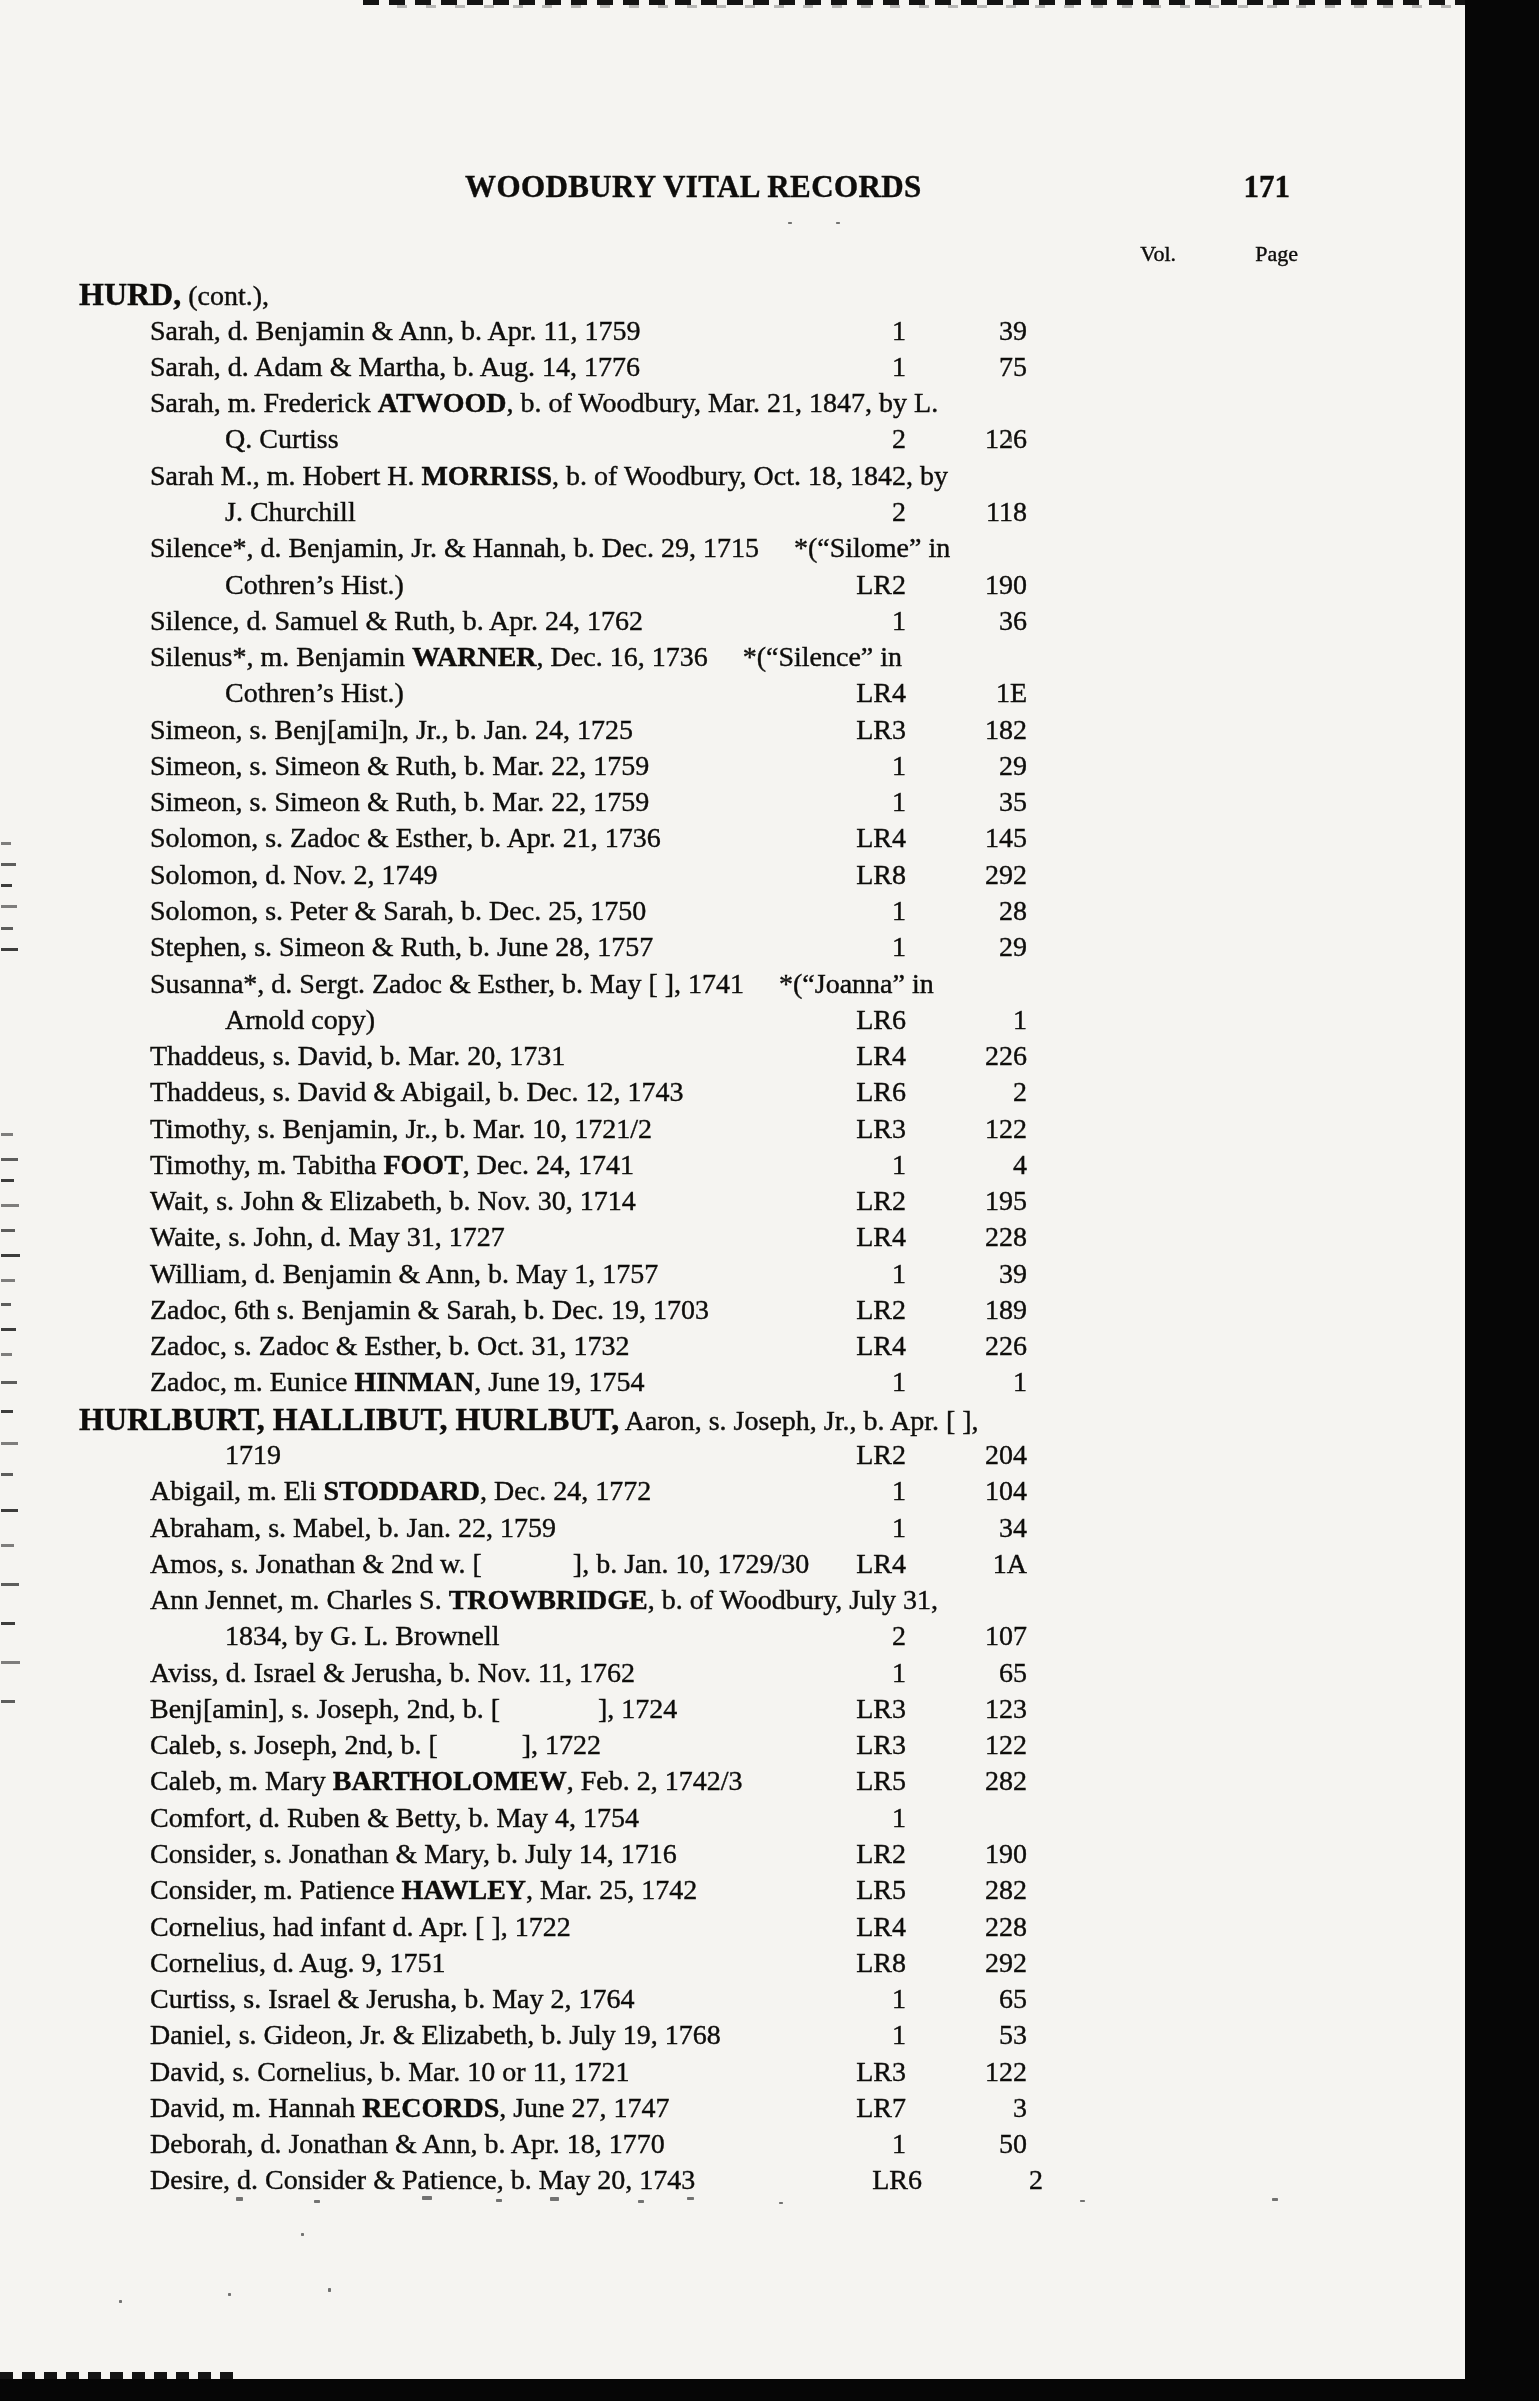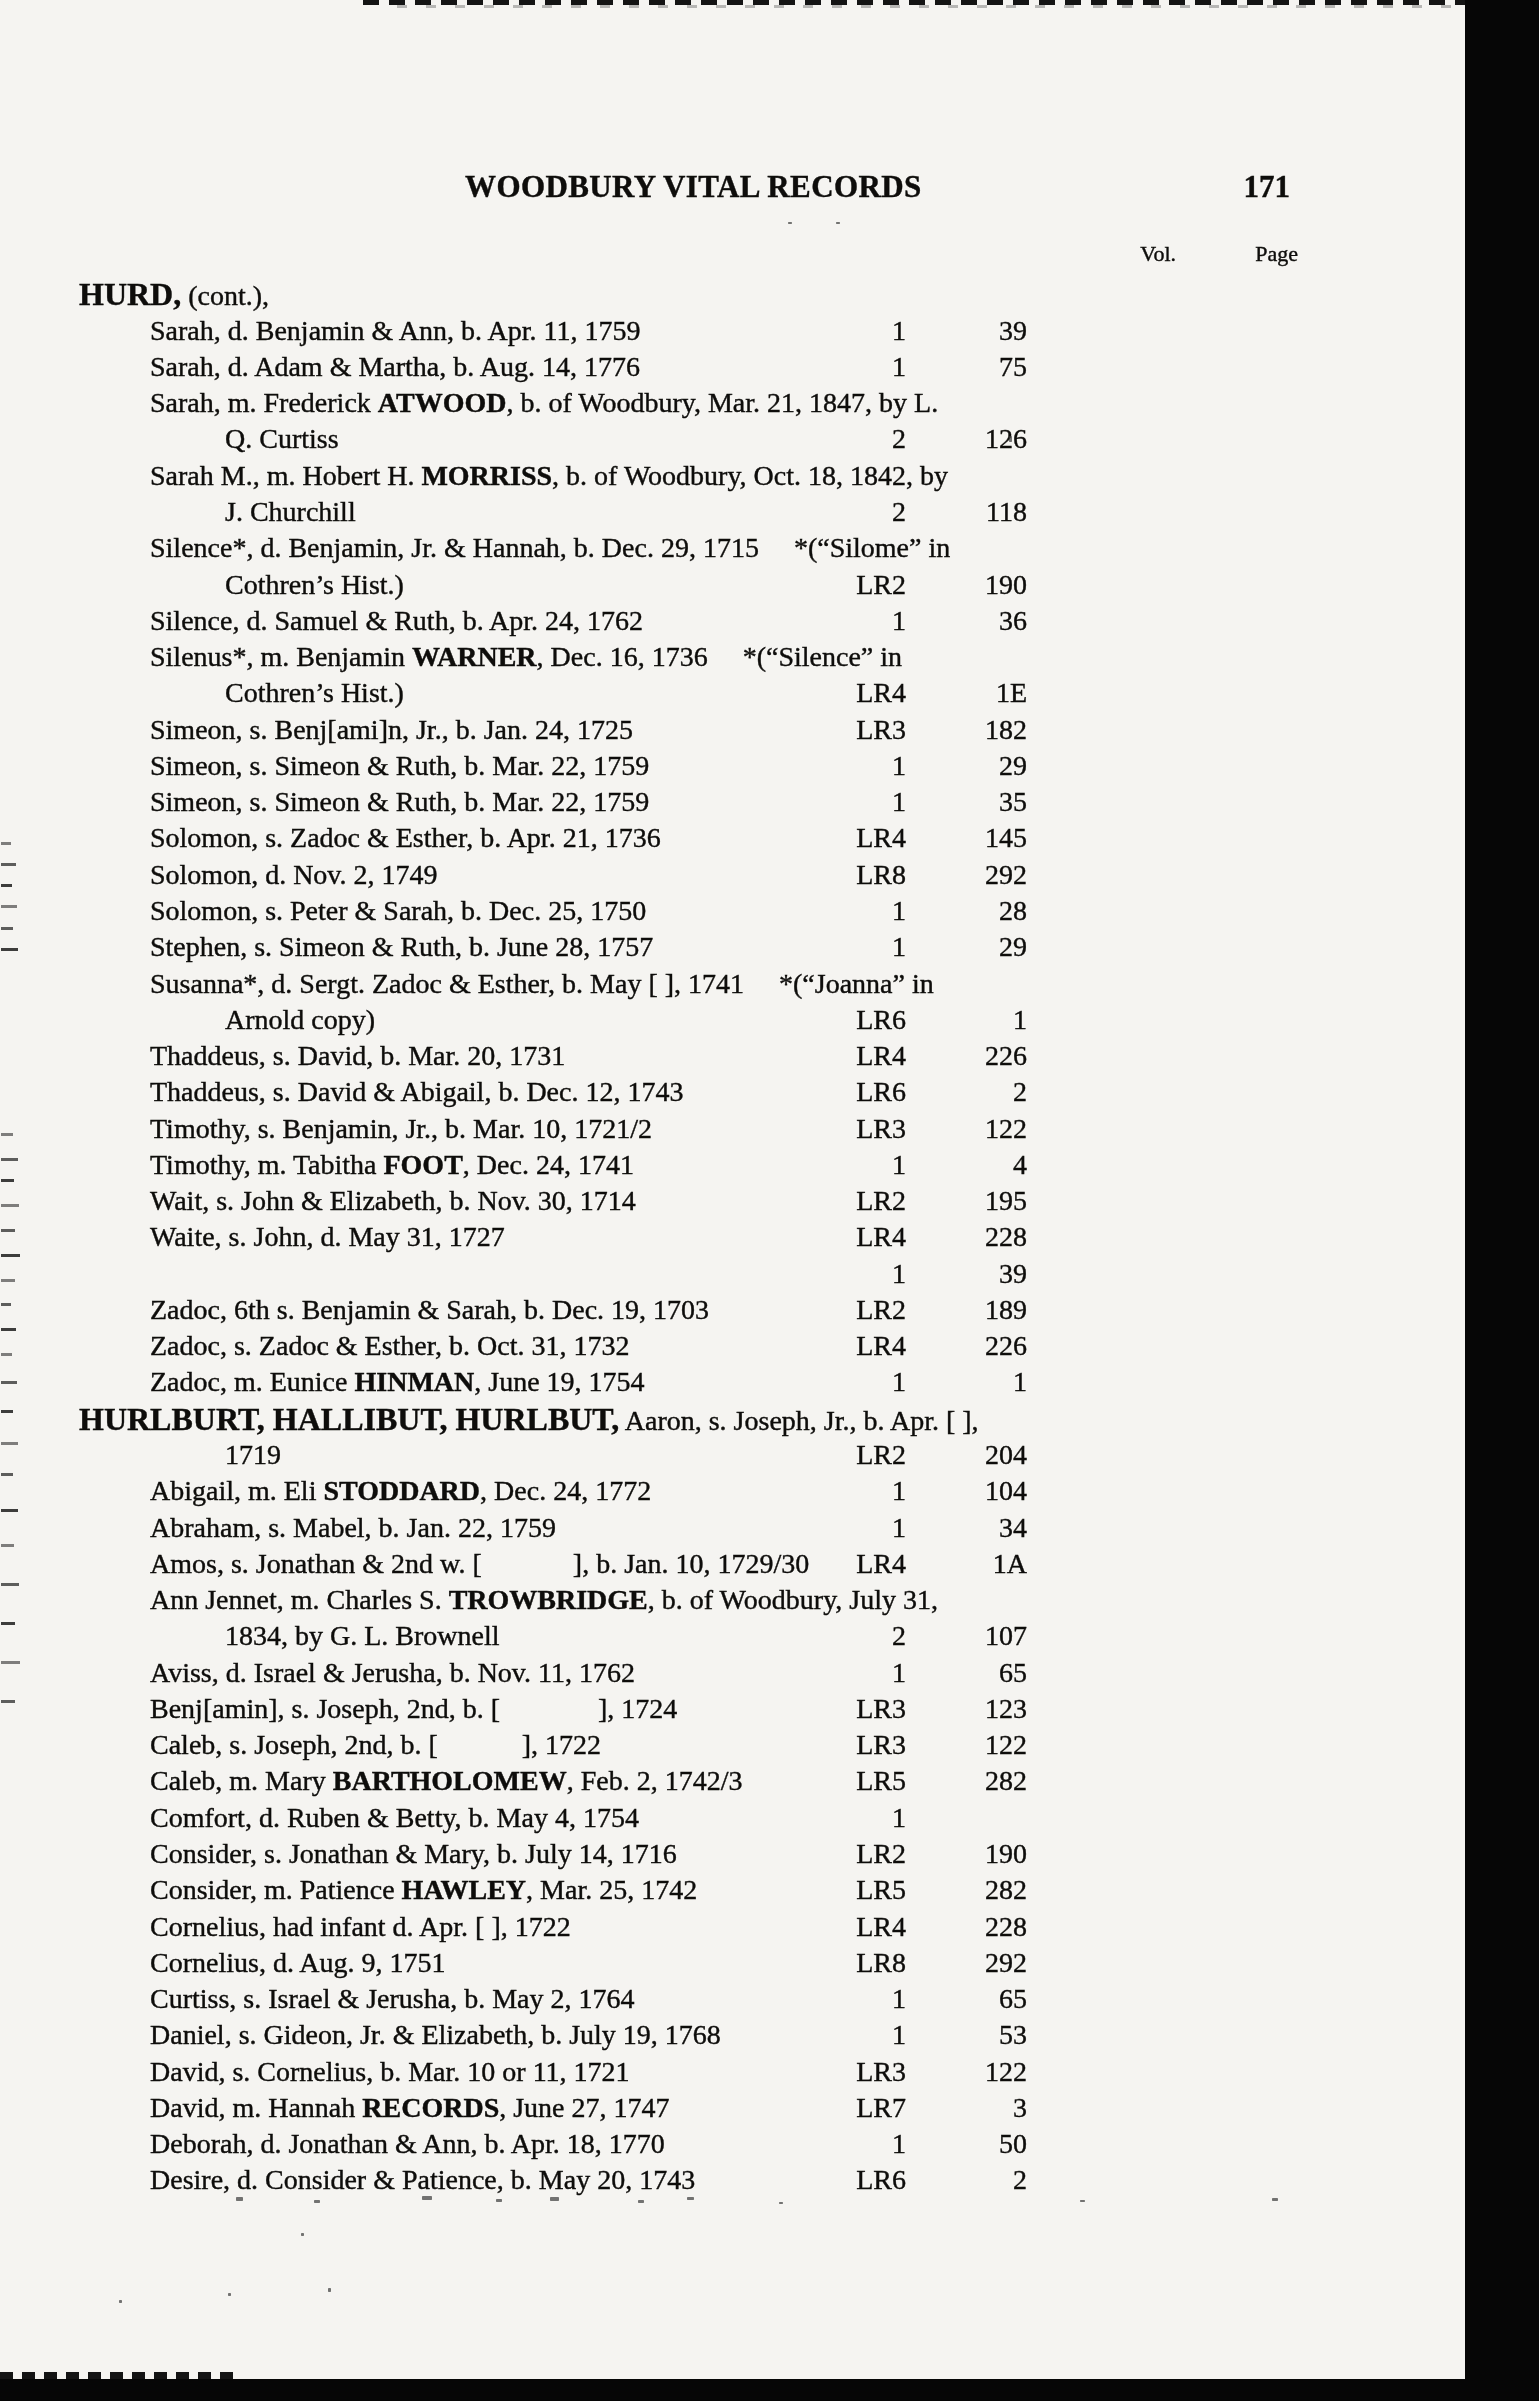--- a/index.html
+++ b/index.html
@@ -187,20 +187,21 @@
         <span class="t ink"><span>Wait, s. John &amp; Elizabeth, b. Nov. 30, 1714</span></span>
         <span class="vol ink">LR2</span>
         <span class="page ink">195</span>
       </div>
       <div class="row entry" style="top: 1221px;">
         <span class="t ink"><span>Waite, s. John, d. May 31, 1727</span></span>
         <span class="vol ink">LR4</span>
         <span class="page ink">228</span>
       </div>
       <div class="row entry" style="top: 1258px;">
+        <span class="t ink"><span>William, d. Benjamin &amp; Ann, b. May 1, 1757</span></span>
         <span class="vol ink">1</span>
         <span class="page ink">39</span>
       </div>
       <div class="row entry" style="top: 1294px;">
         <span class="t ink"><span>Zadoc, 6th s. Benjamin &amp; Sarah, b. Dec. 19, 1703</span></span>
         <span class="vol ink">LR2</span>
         <span class="page ink">189</span>
       </div>
       <div class="row entry" style="top: 1330px;">
         <span class="t ink"><span>Zadoc, s. Zadoc &amp; Esther, b. Oct. 31, 1732</span></span>
@@ -305,21 +306,21 @@
       <div class="row entry" style="top: 2092px;">
         <span class="t ink"><span>David, m. Hannah </span><span class="b">RECORDS</span><span>, June 27, 1747</span></span>
         <span class="vol ink">LR7</span>
         <span class="page ink">3</span>
       </div>
       <div class="row entry" style="top: 2128px;">
         <span class="t ink"><span>Deborah, d. Jonathan &amp; Ann, b. Apr. 18, 1770</span></span>
         <span class="vol ink">1</span>
         <span class="page ink">50</span>
       </div>
-      <div class="row entry" style="top: 2164px;">
+      <div class="row entry" style="top: 2164px; padding-left: 16px;">
         <span class="t ink"><span>Desire, d. Consider &amp; Patience, b. May 20, 1743</span></span>
         <span class="vol ink">LR6</span>
         <span class="page ink">2</span>
       </div>
     </div>
 
   <div id="artifacts">
       <div class="tick" style="left: 1.4px; top: 842px; width: 10px; height: 2.8px; opacity: 0.55;"></div>
       <div class="tick" style="left: 1.4px; top: 863px; width: 15px; height: 2.8px; opacity: 0.7;"></div>
       <div class="tick" style="left: 1.4px; top: 884px; width: 10.6px; height: 2.8px; opacity: 0.85;"></div>

